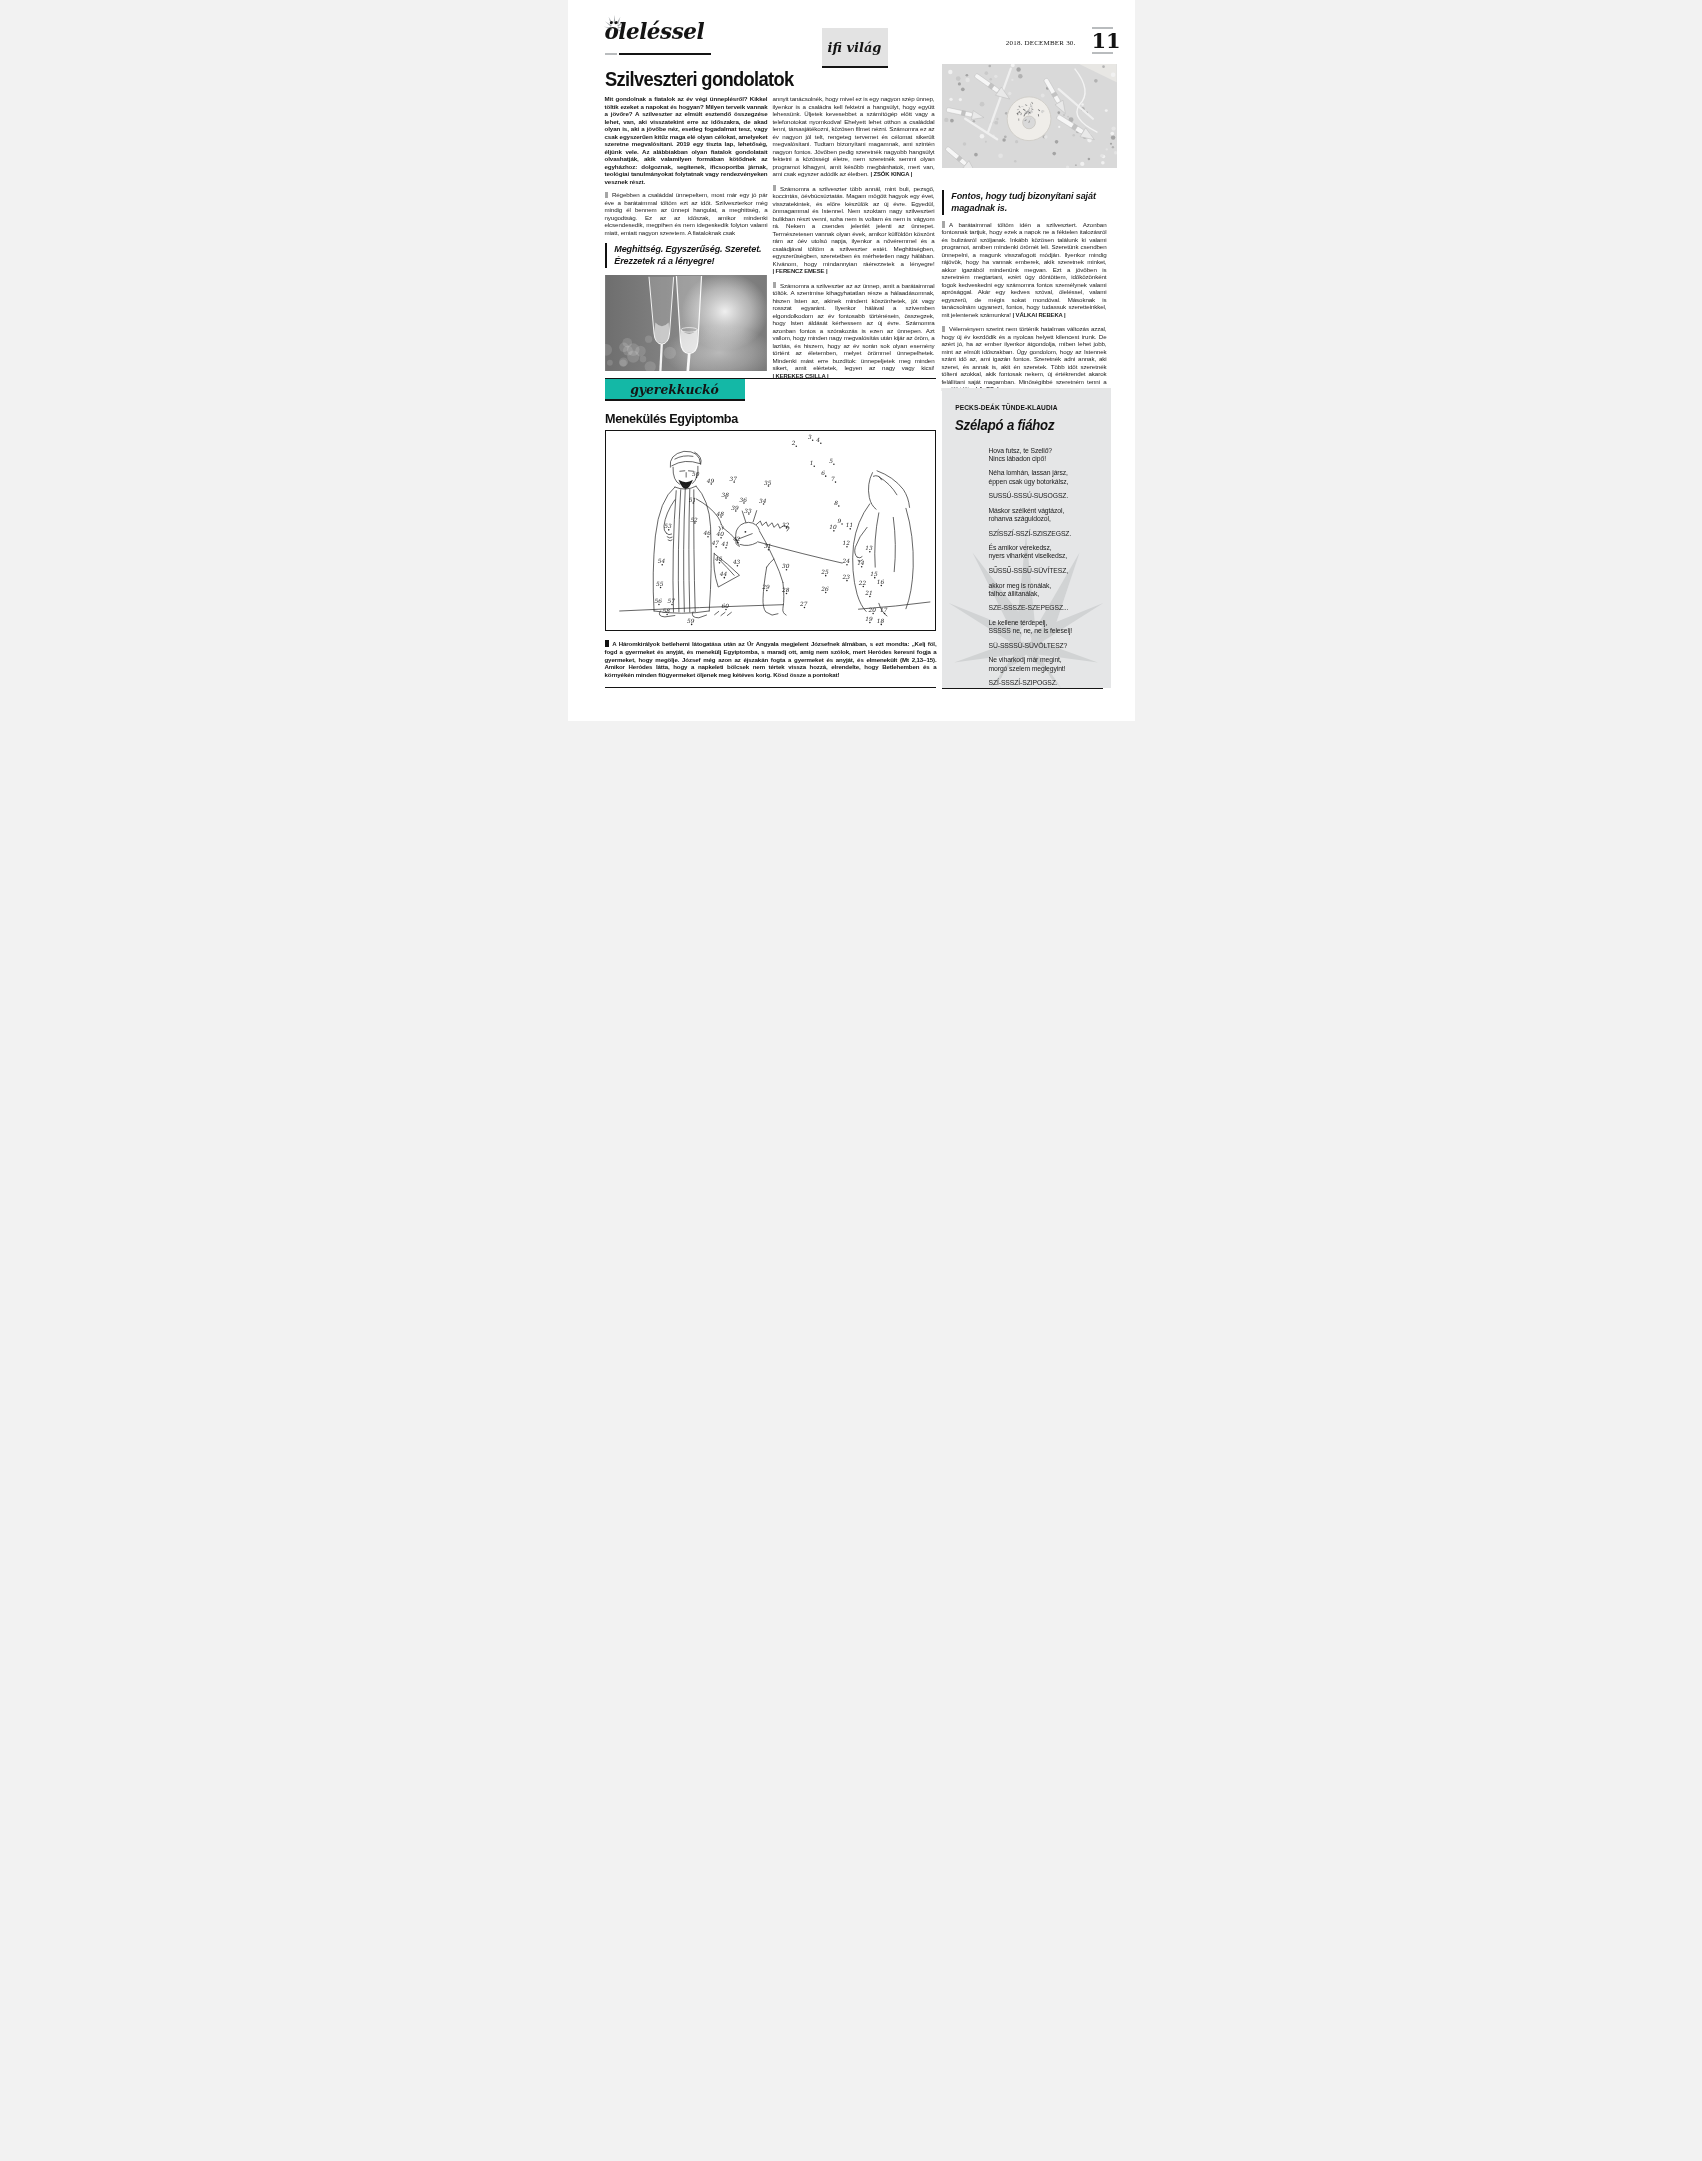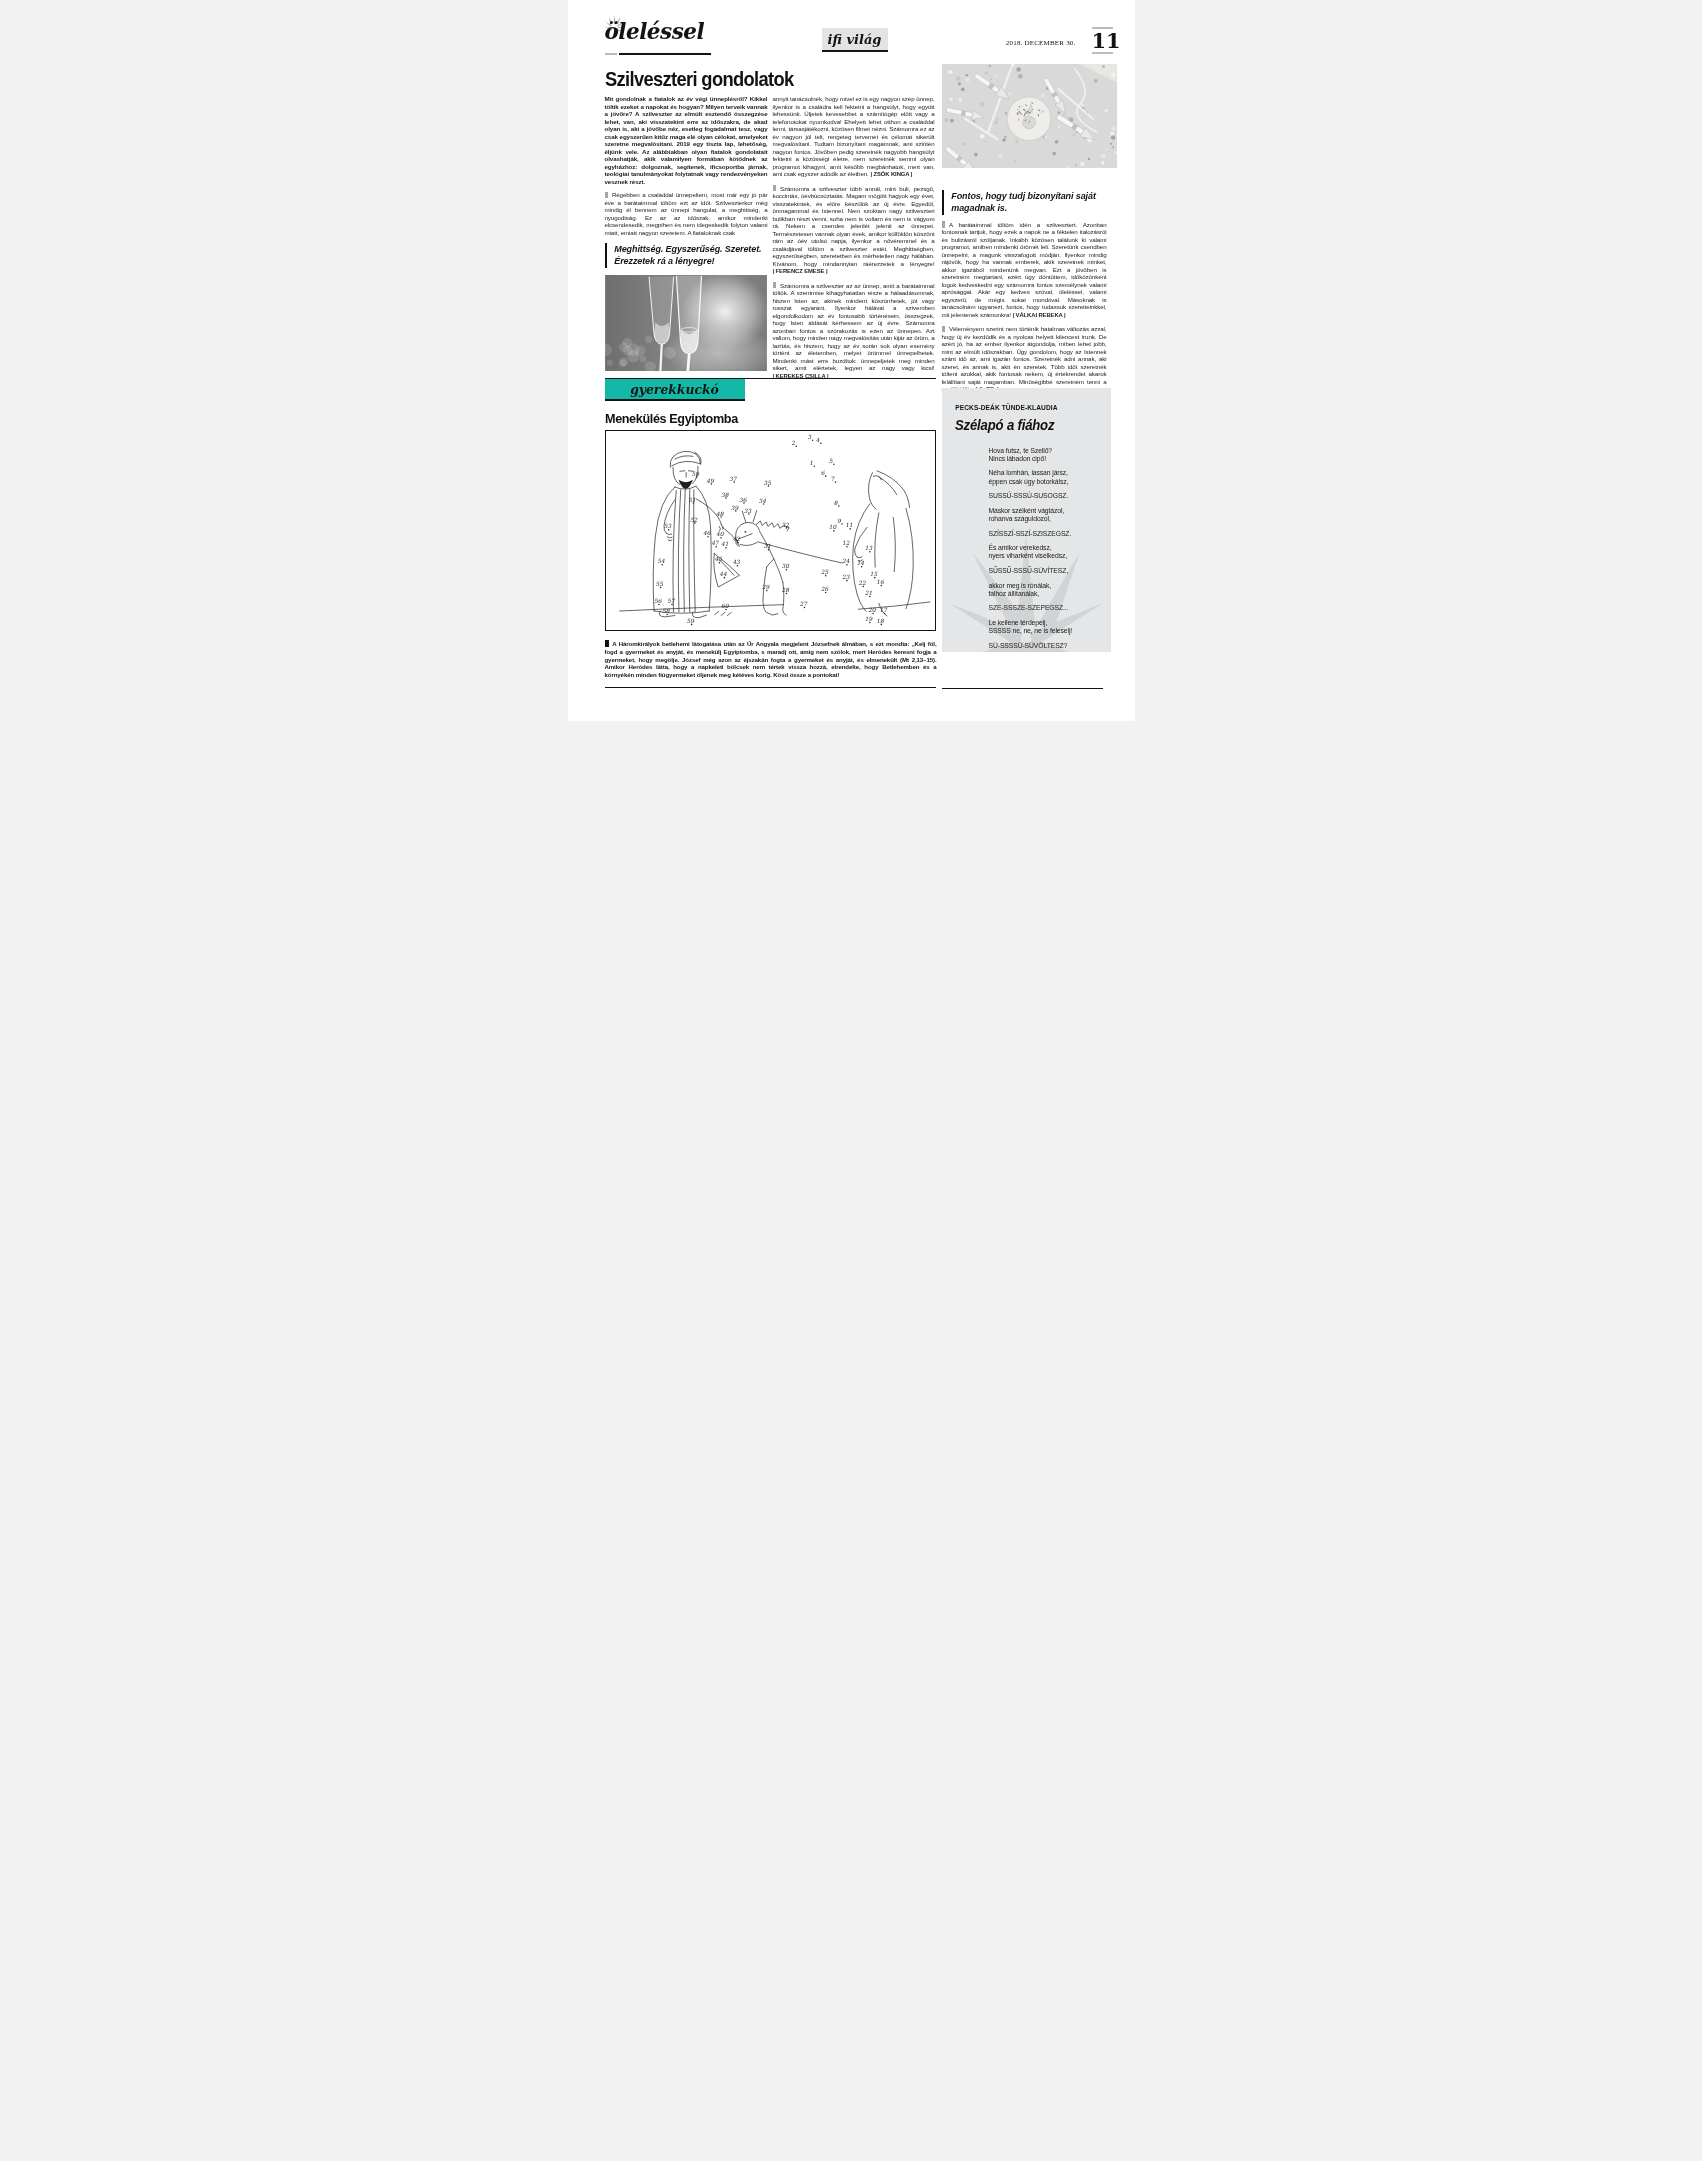--- a/index.html
+++ b/index.html
@@ -9,21 +9,21 @@
     background:#ffffff; color:#1c1c1c; overflow:hidden;
     font-family:"Liberation Sans", sans-serif;
   }
   
   .masthead { position:absolute; left:37px; top:19px;
     font-family:"DejaVu Serif", serif; font-style:italic; font-weight:700;
     font-size:21.5px; letter-spacing:-0.5px; color:#141414; }
   .sun-icon { position:absolute; left:35px; top:13.7px; }
   .mast-rule-gray  { position:absolute; left:37px;  top:53px; width:12px;  height:2.3px; background:#b9bcbe; }
   .mast-rule-black { position:absolute; left:51px; top:53px; width:92px; height:2.3px; background:#141414; }
-  .section-box { position:absolute; left:254px; top:28px; width:66px; height:24px;
+  .section-box { position:absolute; left:254px; top:28px; width:66px; height:40px;
     background:#e3e3e3; border-bottom:2.7px solid #141414;
     display:flex; align-items:center; justify-content:center;
     font-family:"DejaVu Serif", serif; font-style:italic; font-weight:700; font-size:13px; color:#141414; }
   .edition-date { position:absolute; left:421px; top:39px; width:87px; text-align:right;
     font-family:"Liberation Serif", serif; font-weight:400; font-size:7px; letter-spacing:0.2px; color:#141414; }
   .pageno-wrap { position:absolute; left:524px; top:26.5px; width:21px; text-align:center; }
   .pageno-bar { width:21px; height:2.3px; background:#b9bcbe; }
   .pageno { font-family:"DejaVu Serif", serif; font-weight:700; font-size:21px; line-height:23px; color:#141414; }
   
   .article-title { position:absolute; left:37px; top:68px;
@@ -56,21 +56,21 @@
   .puzzle-frame { position:absolute; left:37px; top:430px; width:331px; height:201px;
     border:1.8px solid #141414; background:#fff; }
   .puzzle-frame svg { width:100%; height:100%; display:block; }
   .dotnum { font-family:"DejaVu Serif", serif; font-size:13px; font-style:italic; fill:#1e1e1e; }
   .caption { position:absolute; left:37px; top:640px; width:332px;
     text-align:justify; font-weight:700; font-size:6.1px; line-height:7.8px; letter-spacing:-0.1px; color:#161616; }
   .caption .bullet { background:#111; width:4.1px; height:6.9px; }
   .bottomline { position:absolute; left:37px; top:687px; width:331px; height:1.4px; background:#141414; }
   .poem-rule  { position:absolute; left:374px; top:688px; width:161px; height:1.4px; background:#141414; }
   
-  .poem-box { position:absolute; left:374px; top:388px; width:169px; height:264px;
+  .poem-box { position:absolute; left:374px; top:388px; width:169px; height:300px;
     background:#e5e6e7; overflow:hidden; }
   .poem-watermark { position:absolute; left:3.7px; top:137px; }
   .poem-inner { position:relative; }
   .poem-author { margin:15.6px 0 0 13.7px; font-weight:700; font-size:6.6px; letter-spacing:0.1px; color:#141414; }
   .poem-title { margin:6.4px 0 0 13.3px; font-style:italic; font-weight:700; font-size:14px; letter-spacing:-0.2px;
     color:#111; transform:scaleX(.94); transform-origin:left; white-space:nowrap; }
   .stanza { margin:6.4px 0 0 47px; font-size:6.8px; line-height:8.2px; letter-spacing:-0.1px;
     white-space:pre-line; color:#202020; }
   .stanza:nth-of-type(1) { margin-top:13.7px; }
 </style>

